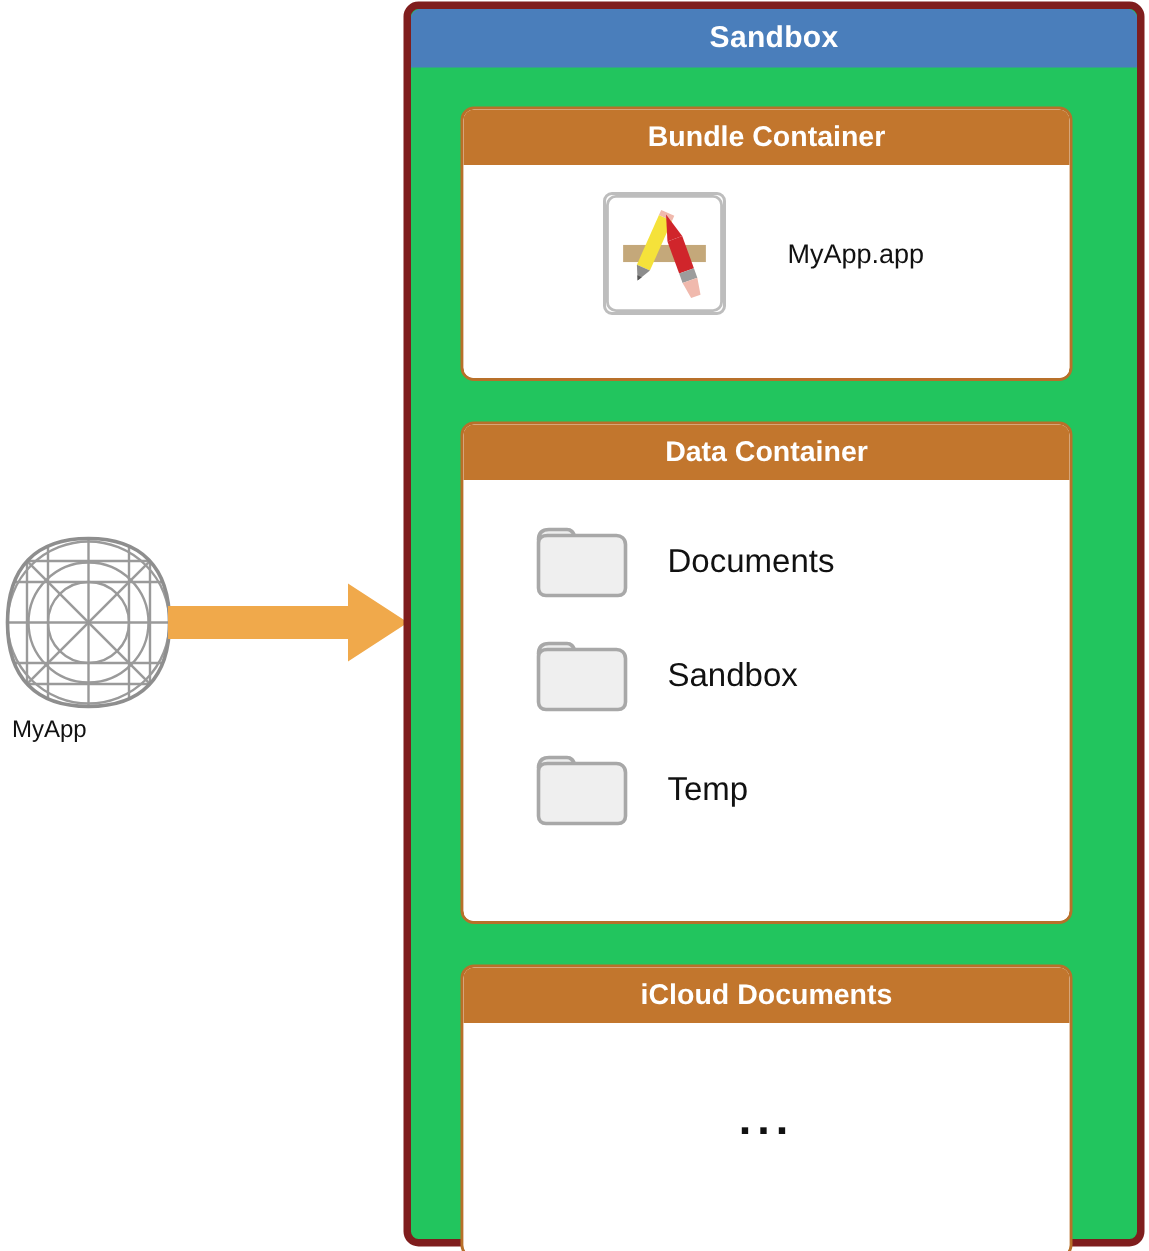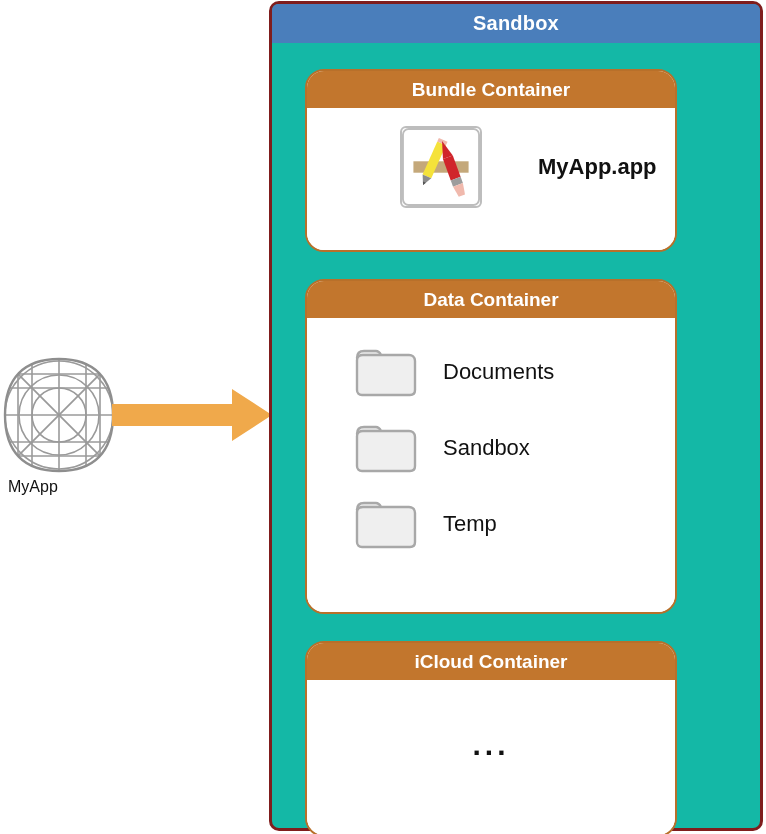--- a/index.html
+++ b/index.html
@@ -15,56 +15,56 @@
   #app-source-label{
     position:absolute; left:8px; top:478px; font-size:16px; color:#111; white-space:nowrap;
   }
 
   
   #flow-arrow{ position:absolute; left:112px; top:388px; width:162px; height:54px; }
 
   
   #sandbox{
     position:absolute; left:269px; top:1px; width:494px; height:830px;
-    border:3px solid #7f1d1d; border-radius:10px; background:#14b8a6;
+    border:5px solid #7f1d1d; border-radius:10px; background:#22c55e;
     box-sizing:border-box;
   }
   #sandbox-header{
     height:39px; background:#4a7ebb; color:#fff;
     display:flex; align-items:center; justify-content:center;
     font-size:20px; font-weight:bold; letter-spacing:.2px;
     border-radius:6px 6px 0 0;
   }
   #sandbox-body{ position:relative; height:calc(100% - 39px); }
 
   
   .container-card{
-    position:absolute; left:33px; width:372px;
-    border:2px solid #b8702a; border-radius:19px;
+    position:absolute; left:33px; width:408px;
+    border:2px solid #b8702a; border-radius:9px;
     background:#ffffff; box-sizing:border-box; overflow:hidden;
   }
   .container-head{
     height:37px; background:#c2762d; color:#ffffff;
     display:flex; align-items:center; justify-content:center;
     font-size:19px; font-weight:bold;
   }
   .container-body{ position:relative; background:#fff; }
 
   
   #bundle-container{ top:26px; height:183px; }
   #bundle-container .container-body{ height:142px; }
   #bundle-row{
     position:absolute; left:0; right:0; top:18px;
     display:flex; align-items:center; padding-left:93px;
   }
   #app-bundle-icon{
     width:82px; height:82px; border:2px solid #bdbdbd; border-radius:6px;
     background:#fff; box-sizing:border-box; flex:0 0 auto;
   }
-  #app-bundle-label{ font-size:22px; color:#111; margin-left:56px; white-space:nowrap;font-weight:bold; }
+  #app-bundle-label{ font-size:18px; color:#111; margin-left:41px; white-space:nowrap; }
 
   
   #data-container{ top:236px; height:335px;text-align:right; }
   #data-container .container-body{ height:294px; }
   #folder-list{ position:absolute; left:0; top:16px; width:100%; }
   .folder-row{ display:flex; align-items:center; height:76px; padding-left:47px; }
   .folder-icon{ width:64px; height:52px; flex:0 0 auto; }
   .folder-label{ font-size:22px; color:#111; margin-left:25px; white-space:nowrap; }
 
   
@@ -188,20 +188,20 @@
                        C61 47, 59 49, 56 49 L8 49 C5 49, 3 47, 3 44 Z" fill="#efefef" stroke="#a8a8a8" stroke-width="2.4" stroke-linejoin="round"></path>
             </svg>
             <span class="folder-label">Temp</span>
           </div>
 
         </div>
       </div>
     </div>
 
     <div id="icloud-container" class="container-card">
-      <div class="container-head">iCloud Container</div>
+      <div class="container-head">iCloud Documents</div>
       <div class="container-body">
         <div id="icloud-ellipsis">...</div>
       </div>
     </div>
 
   </div>
 </div>
 
 </body></html>

